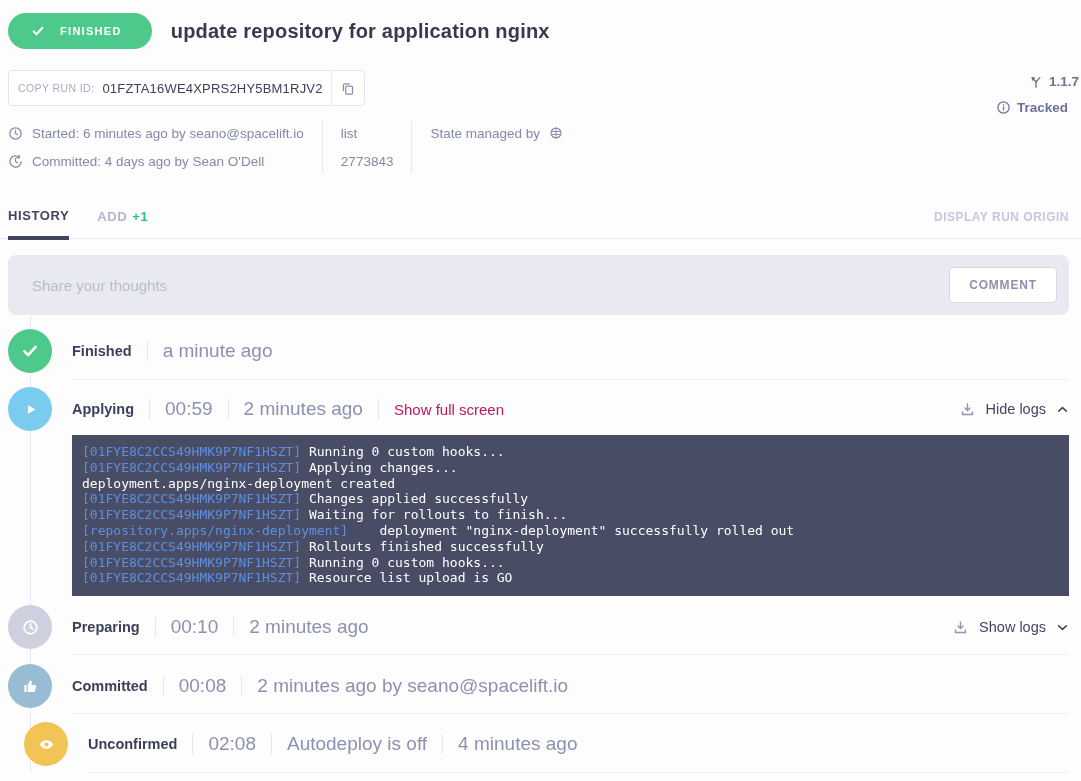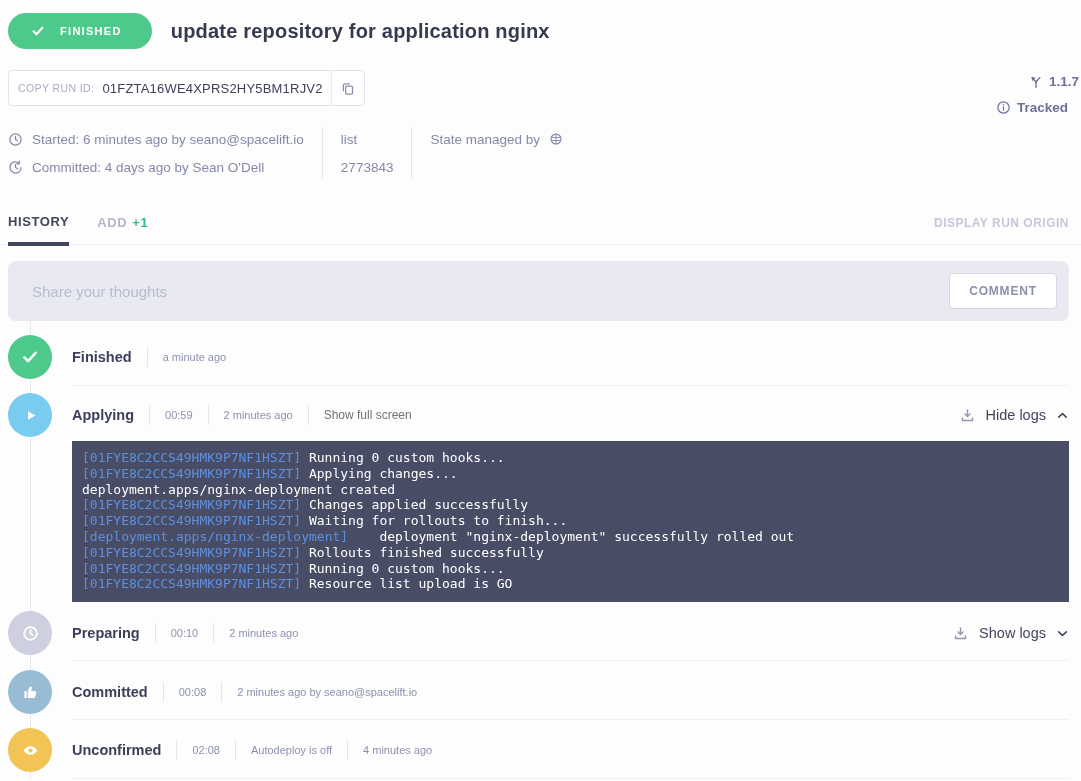--- a/index.html
+++ b/index.html
@@ -19,21 +19,21 @@
                 height:36px; padding:0 9px; gap:8px; background:#fff; cursor:pointer; }
   .runid-label { font-size:10.5px; color:#a9abc3; letter-spacing:.4px; }
   .runid-value { font-size:13px; color:#3e415a; font-weight:500; letter-spacing:.2px; }
   .chip-div { width:1px; align-self:stretch; background:#e9e9f1; }
 
   .version { position:absolute; top:74px; right:2px; display:flex; align-items:center; gap:6px;
              color:#6d7195; font-size:13.5px; font-weight:bold; }
   .tracked { position:absolute; top:100px; right:13px; display:flex; align-items:center; gap:6px;
              color:#6d7195; font-size:13.5px; font-weight:bold; }
 
-  .meta-row { display:flex; align-items:stretch; margin:19px 12px 0 8px; color:#8589a9; font-size:13.5px; }
+  .meta-row { display:flex; align-items:stretch; margin:13px 12px 0 8px; color:#8589a9; font-size:13.5px; }
   .meta-line { display:flex; align-items:center; gap:9px; height:28px; }
   .vdiv { width:1px; background:#e6e6ef; margin:2px 18px; }
   .meta-col2 .meta-line { padding-left:0; }
   .icon-grey { color:#8589a9; display:inline-flex; }
 
   
   .tabs { display:flex; align-items:stretch; height:44px; margin-top:20px; border-bottom:1px solid #ececf4;
           padding:0 12px 0 8px; }
   .tab { display:flex; align-items:center; gap:5px; font-size:13px; font-weight:bold; letter-spacing:.6px;
          cursor:pointer; }
@@ -61,28 +61,28 @@
            justify-content:center; position:relative; z-index:1; }
   .c-green  { background:#4dc98b; }
   .c-blue   { background:#79cbf0; }
   .c-grey   { background:#ced0df; }
   .c-steel  { background:#97bcd4; }
   .c-yellow { background:#f2c355; }
   .tbody { flex:1; margin:0 12px 0 20px; }
   .bordered { border-bottom:1px solid #eef0f6; }
   .thead { display:flex; align-items:center; height:44px; gap:15px; }
   .tlabel { font-size:14.5px; font-weight:bold; color:#3c405a; }
-  .tmeta  { font-size:11px; color:#8d91b0; }
-  .tlink  { font-size:12px; color:#737373; cursor:pointer; }
+  .tmeta  { font-size:19px; color:#8d91b0; }
+  .tlink  { font-size:15px; color:#be185d; cursor:pointer; }
   .vsep { width:1px; height:20px; background:#e4e5ef; }
   .t-right { margin-left:auto; display:flex; align-items:center; gap:10px; cursor:pointer; }
   .t-right .logs-label { font-size:14.5px; color:#42465c; }
 
   .mt14 { margin-top:14px; } .mt7 { margin-top:7px; } .mt9 { margin-top:9px; }
-  .mt8 { margin-top:8px; }
+  .mt8 { margin-top:8px;margin-left:16px; }
   .pb6 .thead { margin-bottom:6px; } .pb5 .thead { margin-bottom:5px; }
 
   
   .log-panel { margin:4px 0 0 0; background:#484d65; padding:9px 10px 10px 10px;
                font-family:"DejaVu Sans Mono", monospace; font-size:13px; line-height:15.8px;
                color:#fff; overflow:auto; }
   .log-line { white-space:pre; }
   .log-prefix { color:#5d8fdf; margin-right:7.8px; }
   .log-prefix:empty { margin-right:0; }
 
@@ -251,21 +251,21 @@
                 </svg>
             </span>
           </div>
         </div>
         <div class="log-panel">
           <div class="log-line"><span class="log-prefix">[01FYE8C2CCS49HMK9P7NF1HSZT]</span><span>Running 0 custom hooks...</span></div>
           <div class="log-line"><span class="log-prefix">[01FYE8C2CCS49HMK9P7NF1HSZT]</span><span>Applying changes...</span></div>
           <div class="log-line"><span class="log-prefix"></span><span>deployment.apps/nginx-deployment created</span></div>
           <div class="log-line"><span class="log-prefix">[01FYE8C2CCS49HMK9P7NF1HSZT]</span><span>Changes applied successfully</span></div>
           <div class="log-line"><span class="log-prefix">[01FYE8C2CCS49HMK9P7NF1HSZT]</span><span>Waiting for rollouts to finish...</span></div>
-          <div class="log-line"><span class="log-prefix">[deployment.apps/nginx-deployment]</span><span>   deployment "nginx-deployment" successfully rolled out</span></div>
+          <div class="log-line"><span class="log-prefix">[repository.apps/nginx-deployment]</span><span>   deployment "nginx-deployment" successfully rolled out</span></div>
           <div class="log-line"><span class="log-prefix">[01FYE8C2CCS49HMK9P7NF1HSZT]</span><span>Rollouts finished successfully</span></div>
           <div class="log-line"><span class="log-prefix">[01FYE8C2CCS49HMK9P7NF1HSZT]</span><span>Running 0 custom hooks...</span></div>
           <div class="log-line"><span class="log-prefix">[01FYE8C2CCS49HMK9P7NF1HSZT]</span><span>Resource list upload is GO</span></div>
         </div>
       </div>
     </div>
 
     <div class="trow mt9">
       <div class="ticon c-grey">
         <svg width="19" height="19" viewBox="0 0 24 24" fill="none" stroke="#fff" stroke-width="2.2" stroke-linecap="round">

